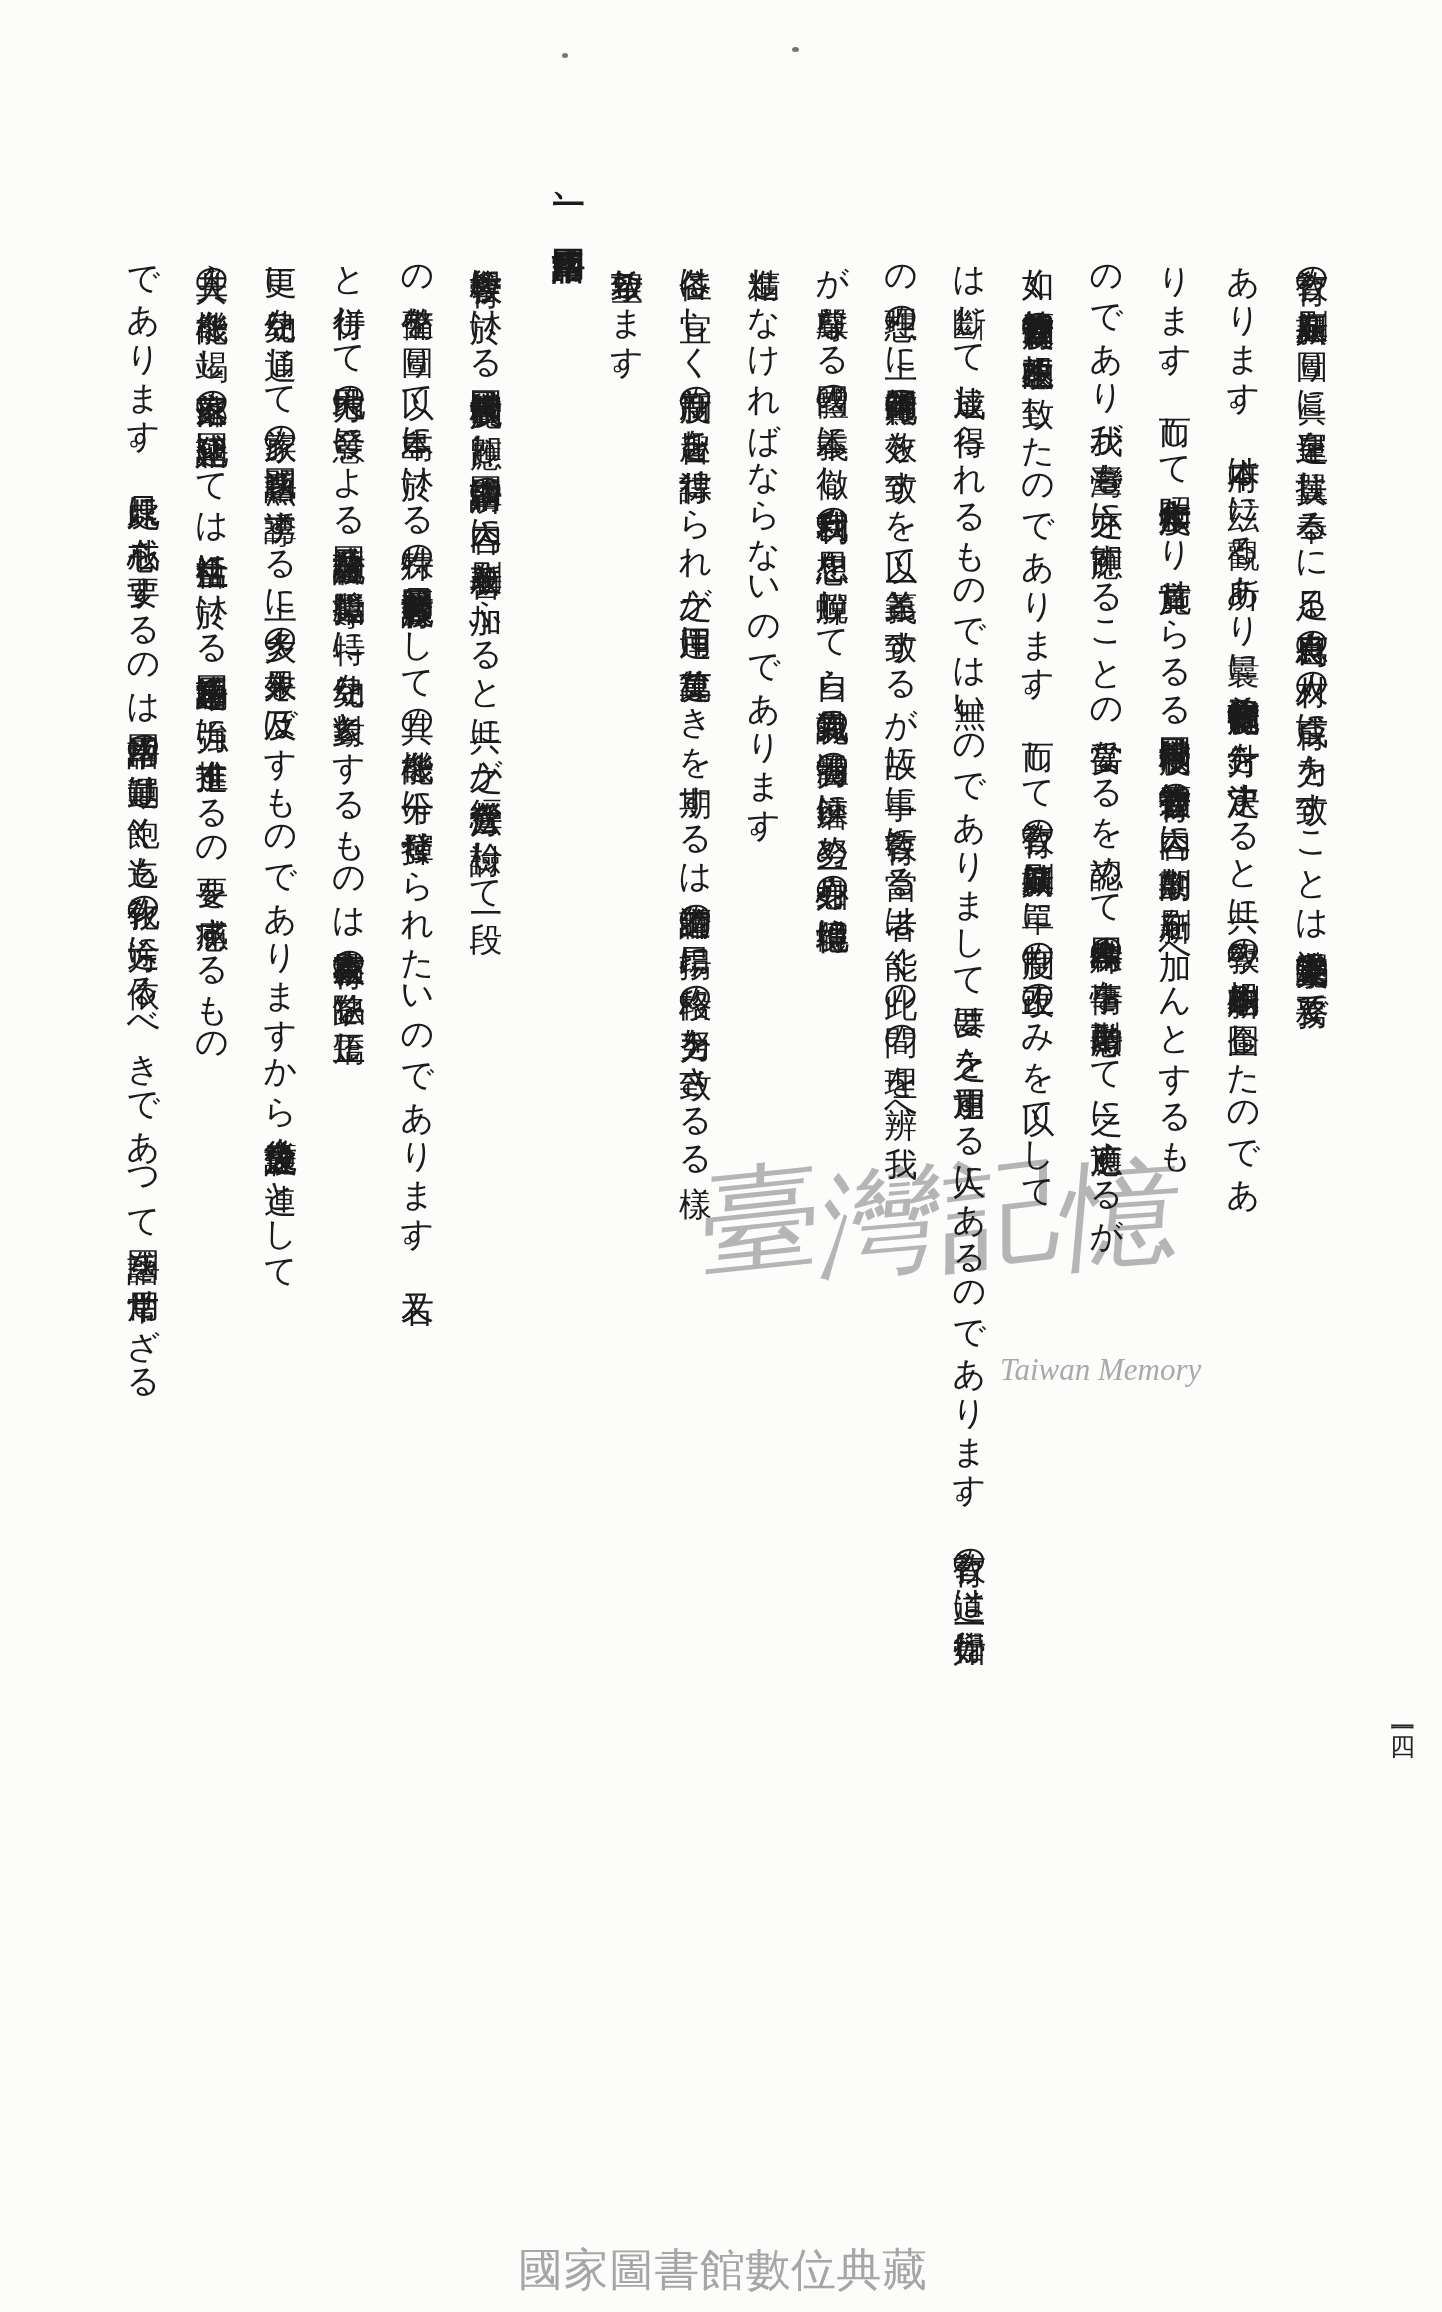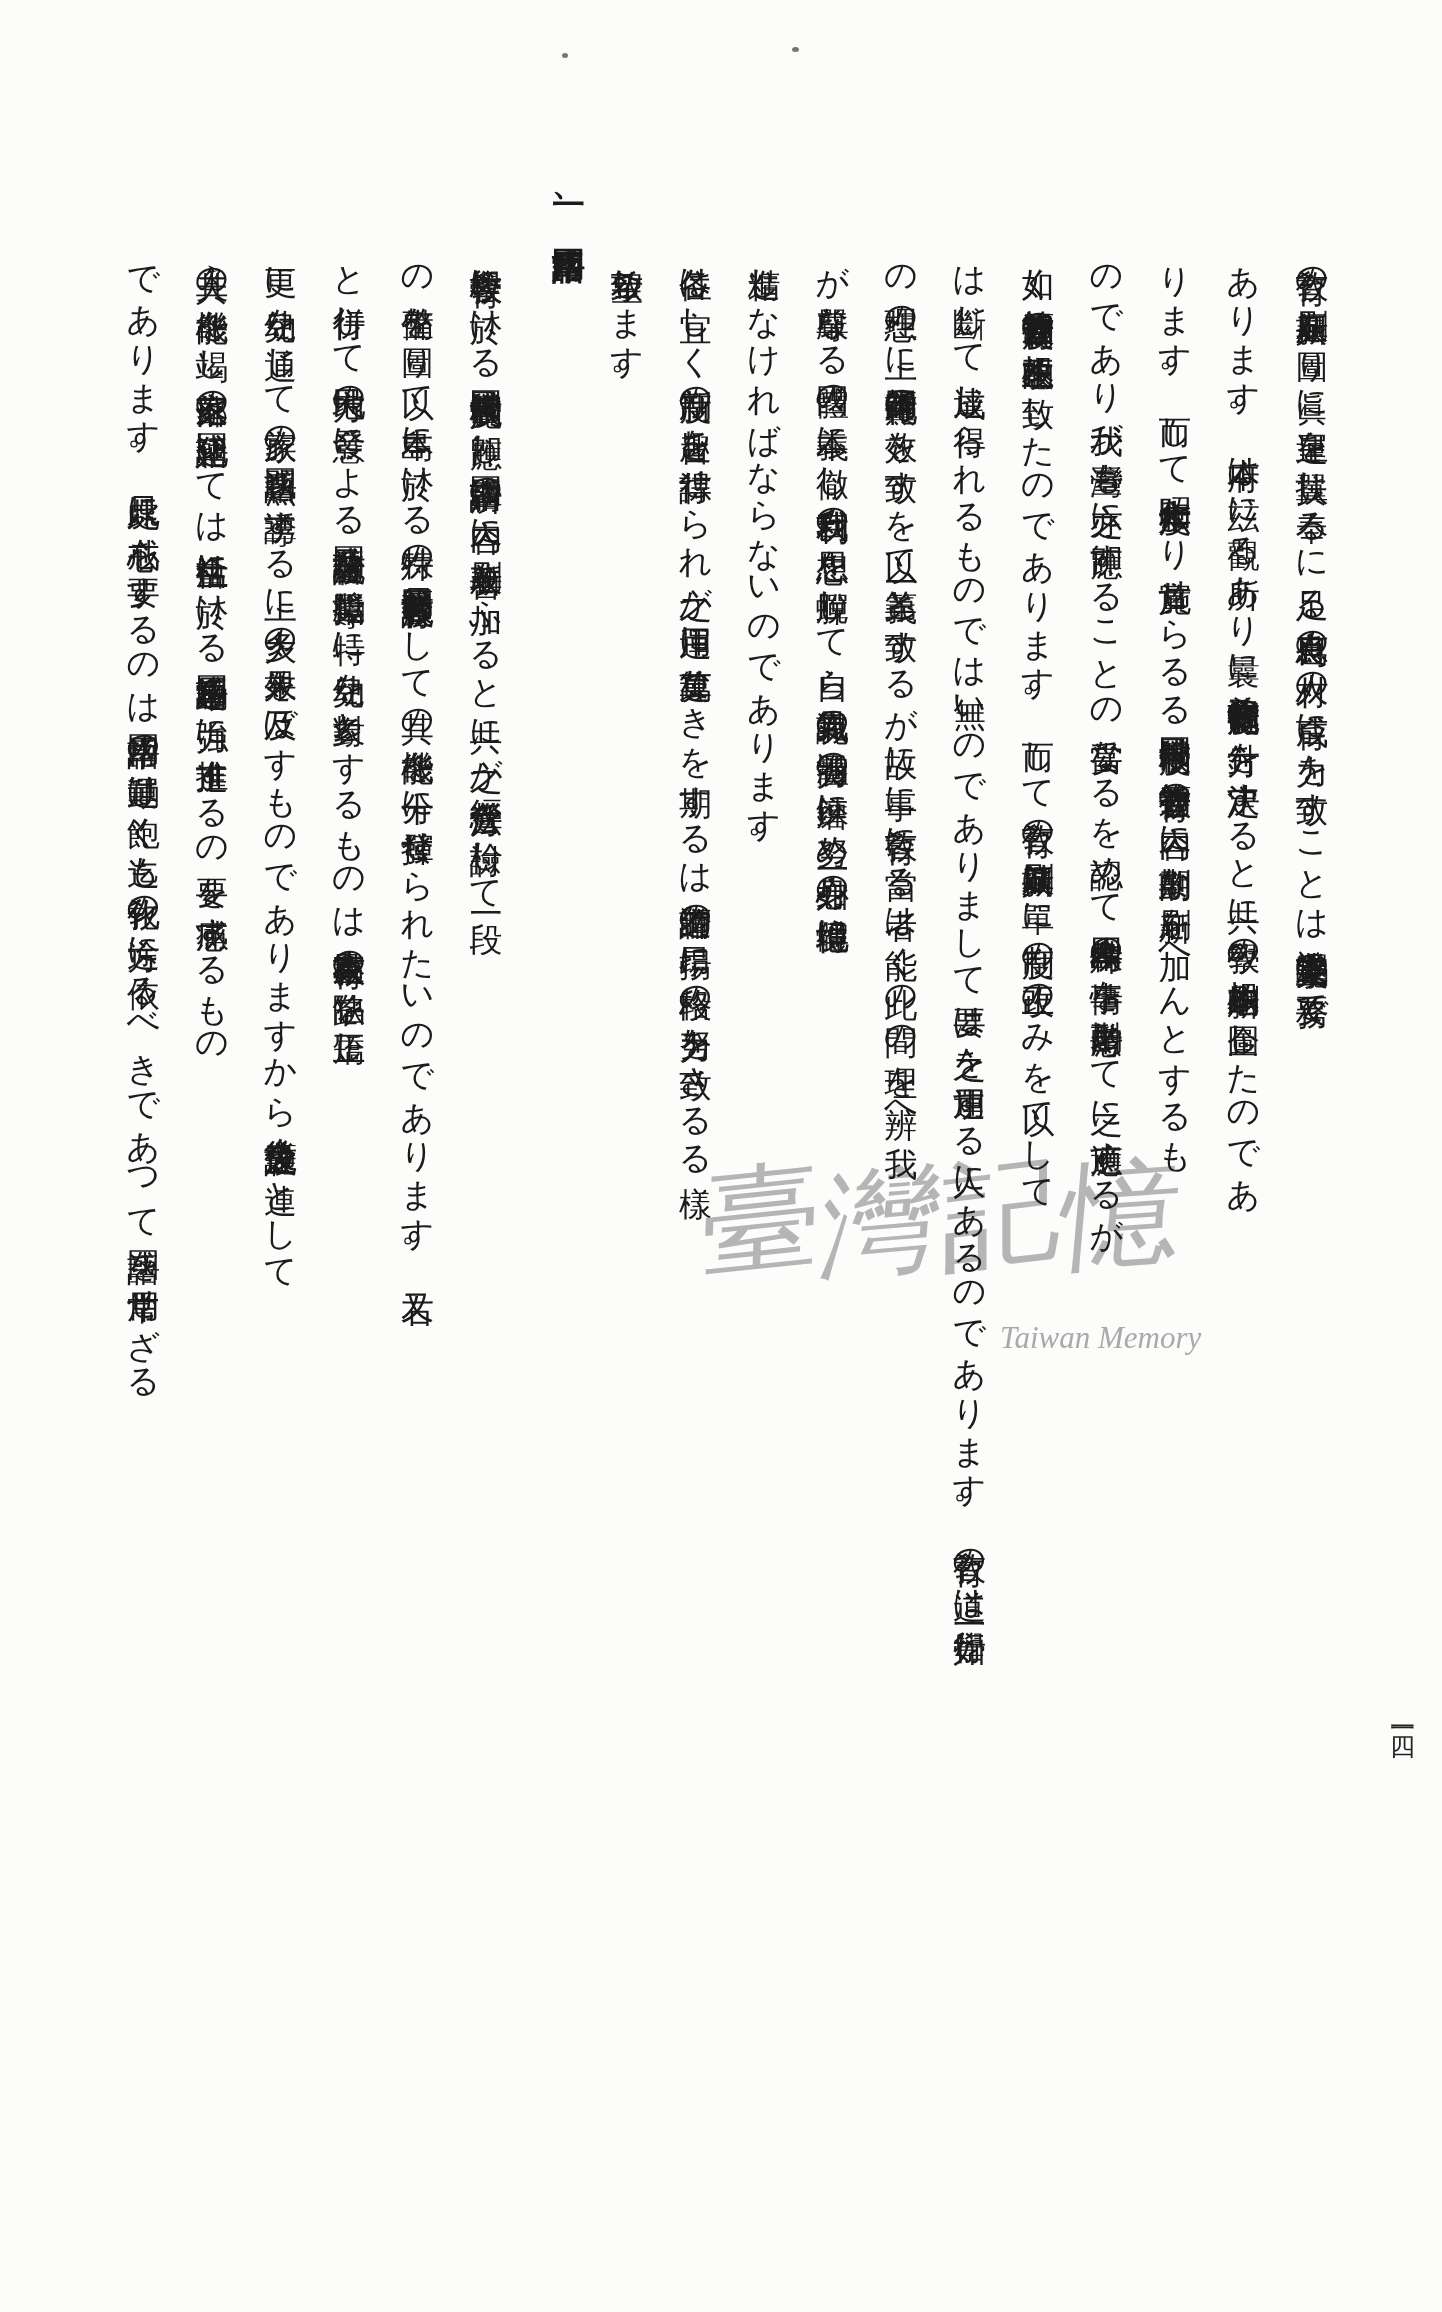--- a/index.html
+++ b/index.html
@@ -66,21 +66,21 @@
     display: inline-block;
     transform: skewX(-8deg) rotate(-5deg);
   }
   .watermark-chars span:nth-child(2) { transform: skewX(-10deg) rotate(-4deg) translateY(6px); }
   .watermark-chars span:nth-child(3) { transform: skewX(-7deg) rotate(-6deg) translateY(-2px); }
   .watermark-chars span:nth-child(4) { transform: skewX(-9deg) rotate(-3deg) translateY(2px); }
 
   .watermark-latin {
     position: absolute;
     left: 1000px;
-    top: 1320px;
+    top: 1352px;
     font-style: italic;
     font-size: 31px;
     color: #a9a9a9;
     z-index: 1;
     white-space: nowrap;
   }
 
   .footer-watermark {
     position: absolute;
     left: 518px;
@@ -123,14 +123,15 @@
 
   <div class="text-block" id="text-block">
       <p class="paragraph">敎育の刷新振興を圖り眞に皇運を扶翼し奉るに足る忠良有爲の人材の育成に力を致すことは鴻業完遂上喫緊の要務で<br>あります。本府は玆に觀る所あり曩に義務敎育制度施行の方針を決定すると共に敎學の根本的刷新を企圖したのであ<br>ります。而して昭和十六年度より實施せらるる國民學校制度は初等普通敎育の內容に劃期的な刷新を加へんとするも<br>のであり我が臺灣も亦之に卽應することの妥當なるを認めて今回本島特殊の事情を斟酌考慮して之に適應するが<br>如く初等普通敎育制度の根本的改正を致したのであります。而して敎育の刷新振興は單に制度の改正のみを以てして<br>は斷じて達成し得られるものでは無いのでありまして要は之を運用する人にあるのであります。敎育の道は學行一如<br>の理想の上に師弟同行薰化の效を致すを以て第一義と致するが故に事に敎育に當る者は能く此の間の理を辨へ我<br>が尊嚴なる國體の本義に徹し自我功利の思想を蟬脫して自ら識見氣魄の涵養體力の錬磨に努め心身一如の境地體得に<br>精進しなければならないのであります。</p>
       <p class="paragraph">各位は宜しく新制度の趣旨を諒得せられ之が運用に萬違算なきを期するは勿論師道の昂揚に格段の努力を致さるる樣<br>希望致します。</p>
       <p class="heading">一、國語常用</p>
       <p class="paragraph">學校敎育に於ける國民學校制實施に卽應し國語講習所の內容に刷新改善を加ふると共に之が經營方法を檢討して一段<br>の整備を圖り以て本島に於ける特殊の簡易國民敎育施設として其の機能を十分に發揮せられたいのであります。又右<br>と併行して地方民の發意による國語普及施設を奬勵指導し特に幼兒を對象とするものは本島家庭敎育の缺陷を矯正し<br>更に幼兒を通じて家族の國語習熟を誘導する上に多大の效果を及ぼすものでありますから今後之等施設を一連として<br>夫々其の機能を竭し家庭部落の國語化延いては社會生活に於ける國語常用運動を強力に推進するの要を痛感するもの<br>であります。只此處に戒心を要するのは國語常用の運動は飽く迄も敎化の方途に依るべきであつて國語を常用せざる</p>
     </div>
 
   <div class="page-number">一一四</div>
 
+  <div class="footer-watermark">國家圖書館數位典藏</div>
 
 </div>
 
 </body></html>

